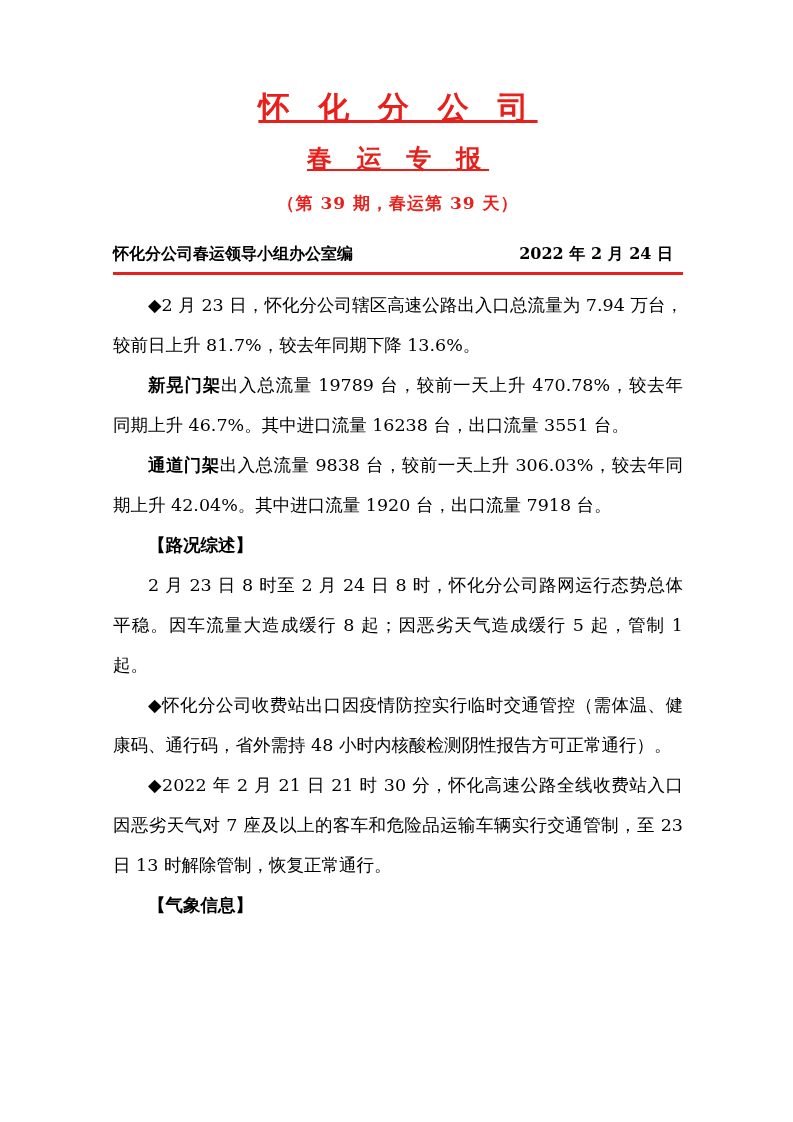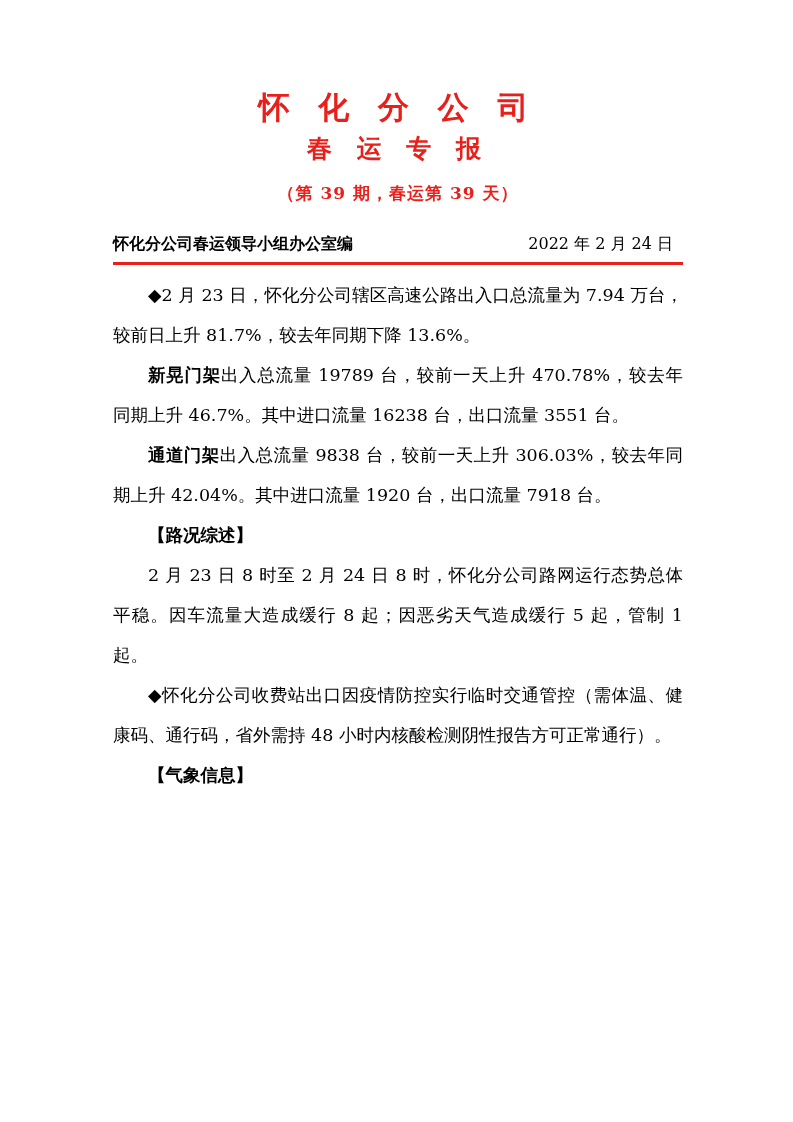--- a/index.html
+++ b/index.html
@@ -25,26 +25,28 @@
   .masthead {
     text-align: center;
     color: #e8201b;
     font-weight: bold;
   }
   .title-1 {
     margin-top: 92px;
     font-size: 31px;
     letter-spacing: 9px;
     line-height: 1.0;
+    text-decoration: underline;
   }
   .title-2 {
-    margin-top: 13px;
+    margin-top: 23px;
     font-size: 25px;
     letter-spacing: 8px;
     line-height: 1.0;
+    text-decoration: underline;
   }
   .issue {
     margin-top: 24px;
     font-size: 17px;
     letter-spacing: 1px;
     line-height: 1.0;
   }
   
   .byline {
     position: relative;
@@ -56,21 +58,21 @@
   }
   .byline .left {
     position: absolute;
     left: 0;
     top: 0;
   }
   .byline .right {
     position: absolute;
     right: 10px;
     top: 0;
-    font-weight: normal;
+    font-weight: bold;
     text-align: right;
   }
   .rule {
     margin-top: 2px;
     height: 3px;
     background: #e8201b;
     width: 100%;
   }
   
   .body {
@@ -113,18 +115,19 @@
     <div class="body">
 
       <p class="p">◆2 月 23 日，怀化分公司辖区高速公路出入口总流量为 7.94 万台，较前日上升 81.7%，较去年同期下降 13.6%。</p>
 
       <p class="p"><b class="gate">新晃门架</b>出入总流量 19789 台，较前一天上升 470.78%，较去年同期上升 46.7%。其中进口流量 16238 台，出口流量 3551 台。</p>
       <p class="p"><b class="gate">通道门架</b>出入总流量 9838 台，较前一天上升 306.03%，较去年同期上升 42.04%。其中进口流量 1920 台，出口流量 7918 台。</p>
 
       <p class="p sec">【路况综述】</p>
       <p class="p">2 月 23 日 8 时至 2 月 24 日 8 时，怀化分公司路网运行态势总体平稳。因车流量大造成缓行 8 起；因恶劣天气造成缓行 5 起，管制 1 起。</p>
       <p class="p">◆怀化分公司收费站出口因疫情防控实行临时交通管控（需体温、健康码、通行码，省外需持 48 小时内核酸检测阴性报告方可正常通行）。</p>
+      <p class="p">◆2022 年 2 月 21 日 21 时 30 分，怀化高速公路全线收费站入口因恶劣天气对 7 座及以上的客车和危险品运输车辆实行交通管制，至 23 日 13 时解除管制，恢复正常通行。</p>
 
       <p class="p sec">【气象信息】</p>
 
     </div>
   </div>
 </div>
 
 </body></html>

